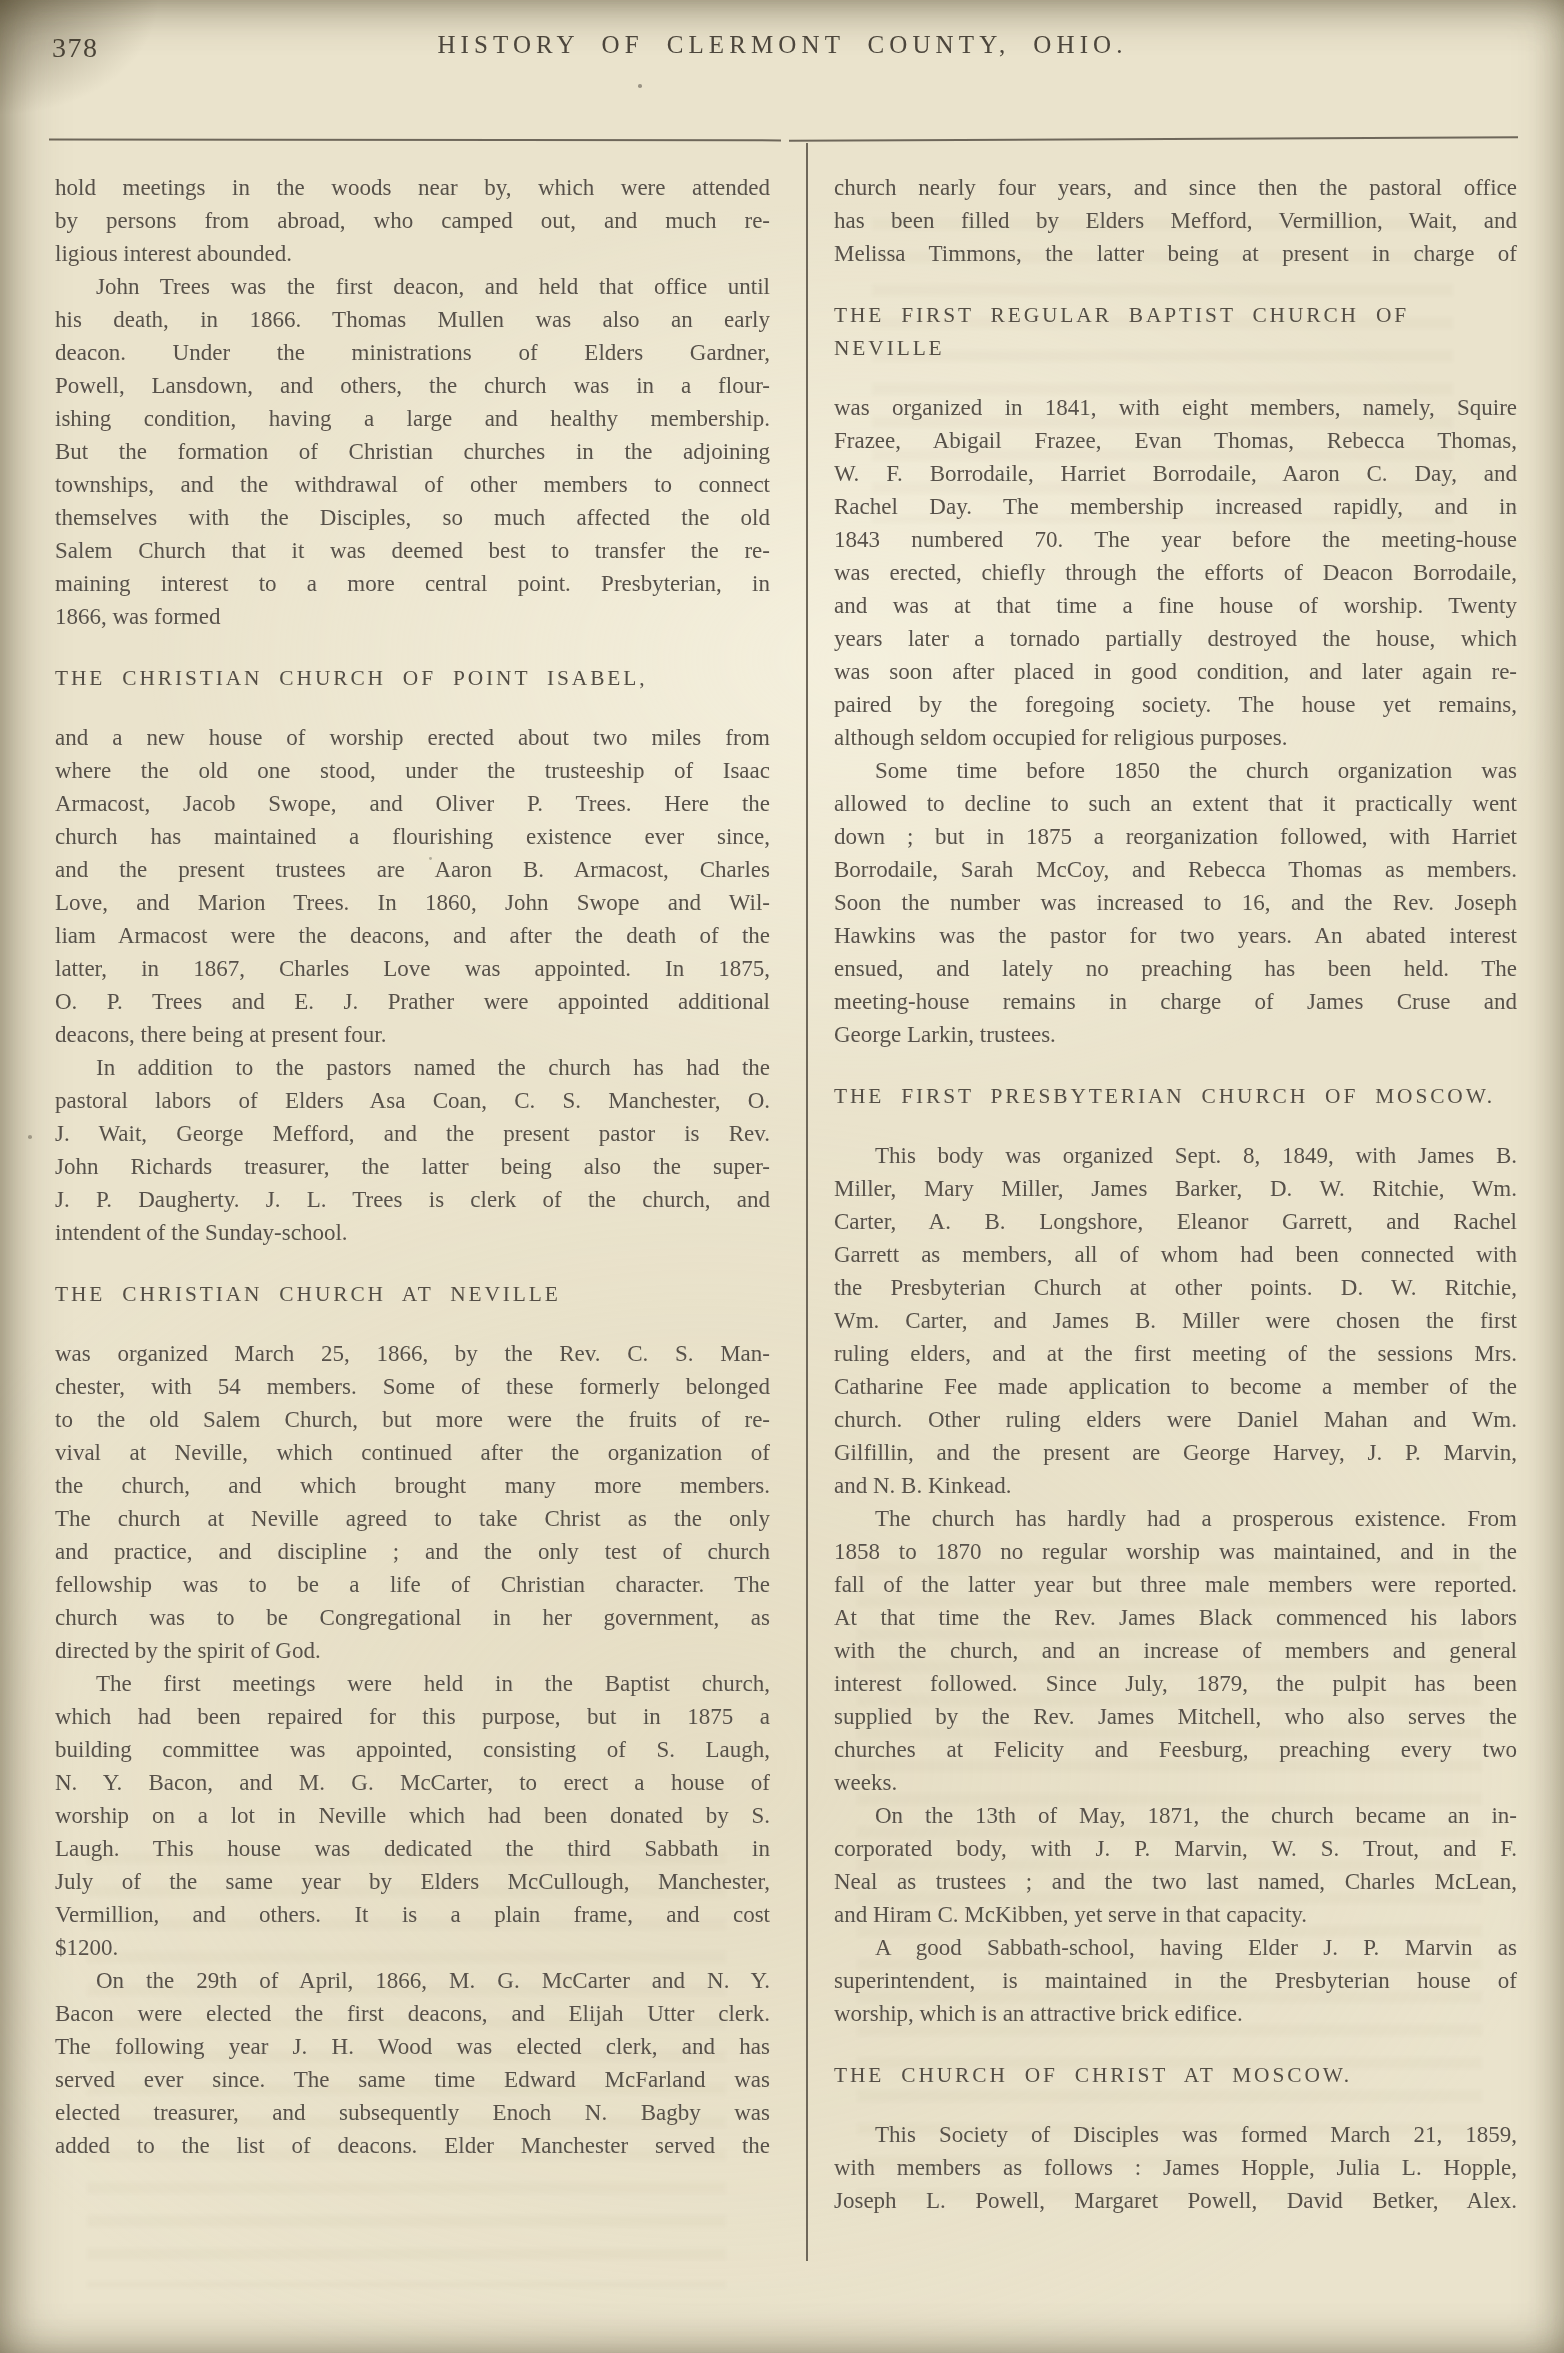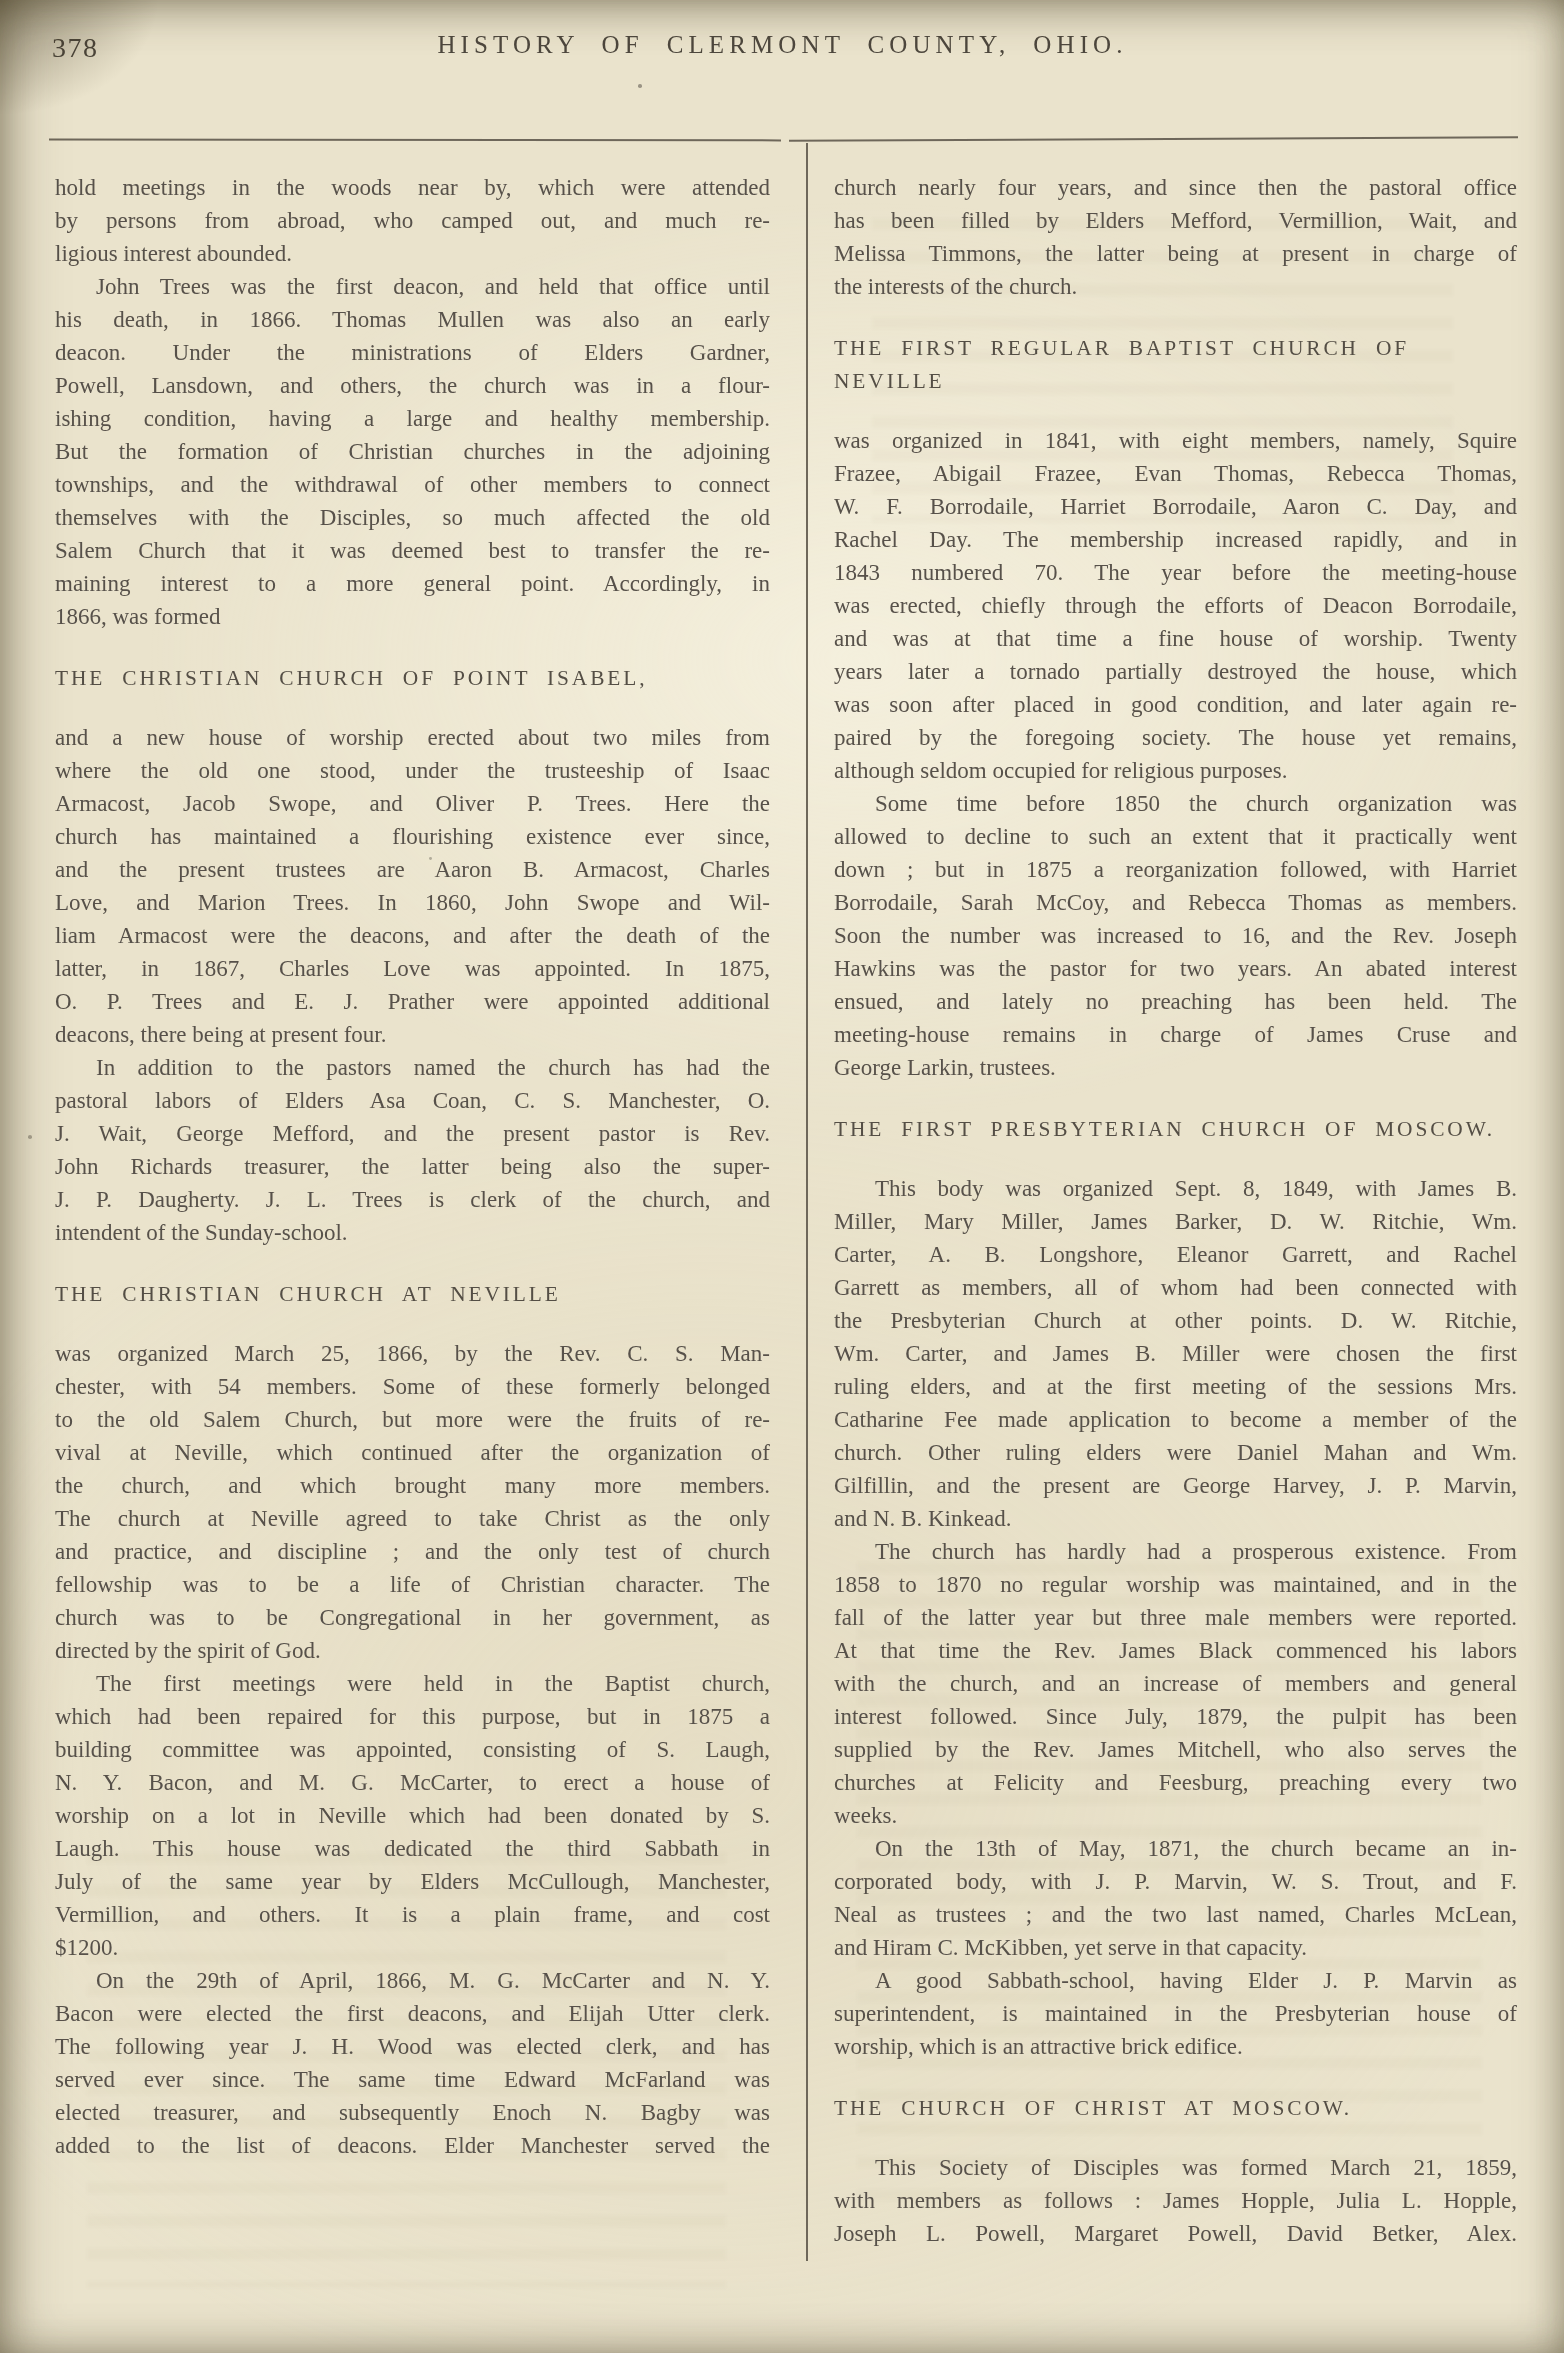--- a/index.html
+++ b/index.html
@@ -79,21 +79,21 @@
     <div class="line last">ligious interest abounded.</div>
     <div class="line first-indent">John Trees was the first deacon, and held that office until</div>
     <div class="line">his death, in 1866. Thomas Mullen was also an early</div>
     <div class="line">deacon. Under the ministrations of Elders Gardner,</div>
     <div class="line">Powell, Lansdown, and others, the church was in a flour-</div>
     <div class="line">ishing condition, having a large and healthy membership.</div>
     <div class="line">But the formation of Christian churches in the adjoining</div>
     <div class="line">townships, and the withdrawal of other members to connect</div>
     <div class="line">themselves with the Disciples, so much affected the old</div>
     <div class="line">Salem Church that it was deemed best to transfer the re-</div>
-    <div class="line">maining interest to a more general point. Accordingly, in</div>
+    <div class="line">maining interest to a more central point. Presbyterian, in</div>
     <div class="line last">1866, was formed</div>
     <div class="heading">THE CHRISTIAN CHURCH OF POINT ISABEL,</div>
     <div class="line">and a new house of worship erected about two miles from</div>
     <div class="line">where the old one stood, under the trusteeship of Isaac</div>
     <div class="line">Armacost, Jacob Swope, and Oliver P. Trees. Here the</div>
     <div class="line">church has maintained a flourishing existence ever since,</div>
     <div class="line">and the present trustees are Aaron B. Armacost, Charles</div>
     <div class="line">Love, and Marion Trees. In 1860, John Swope and Wil-</div>
     <div class="line">liam Armacost were the deacons, and after the death of the</div>
     <div class="line">latter, in 1867, Charles Love was appointed. In 1875,</div>
@@ -129,21 +129,20 @@
     <div class="line">Bacon were elected the first deacons, and Elijah Utter clerk.</div>
     <div class="line">The following year J. H. Wood was elected clerk, and has</div>
     <div class="line">served ever since. The same time Edward McFarland was</div>
     <div class="line">elected treasurer, and subsequently Enoch N. Bagby was</div>
     <div class="line">added to the list of deacons. Elder Manchester served the</div>
   </div>
 <div class="col col-right">
     <div class="line">church nearly four years, and since then the pastoral office</div>
     <div class="line">has been filled by Elders Mefford, Vermillion, Wait, and</div>
     <div class="line">Melissa Timmons, the latter being at present in charge of</div>
-    <div class="line last">the interests of the church.</div>
     <div class="heading">THE FIRST REGULAR BAPTIST CHURCH OF NEVILLE</div>
     <div class="line">was organized in 1841, with eight members, namely, Squire</div>
     <div class="line">Frazee, Abigail Frazee, Evan Thomas, Rebecca Thomas,</div>
     <div class="line">W. F. Borrodaile, Harriet Borrodaile, Aaron C. Day, and</div>
     <div class="line">Rachel Day. The membership increased rapidly, and in</div>
     <div class="line">1843 numbered 70. The year before the meeting-house</div>
     <div class="line">was erected, chiefly through the efforts of Deacon Borrodaile,</div>
     <div class="line">and was at that time a fine house of worship. Twenty</div>
     <div class="line">years later a tornado partially destroyed the house, which</div>
     <div class="line">was soon after placed in good condition, and later again re-</div>

